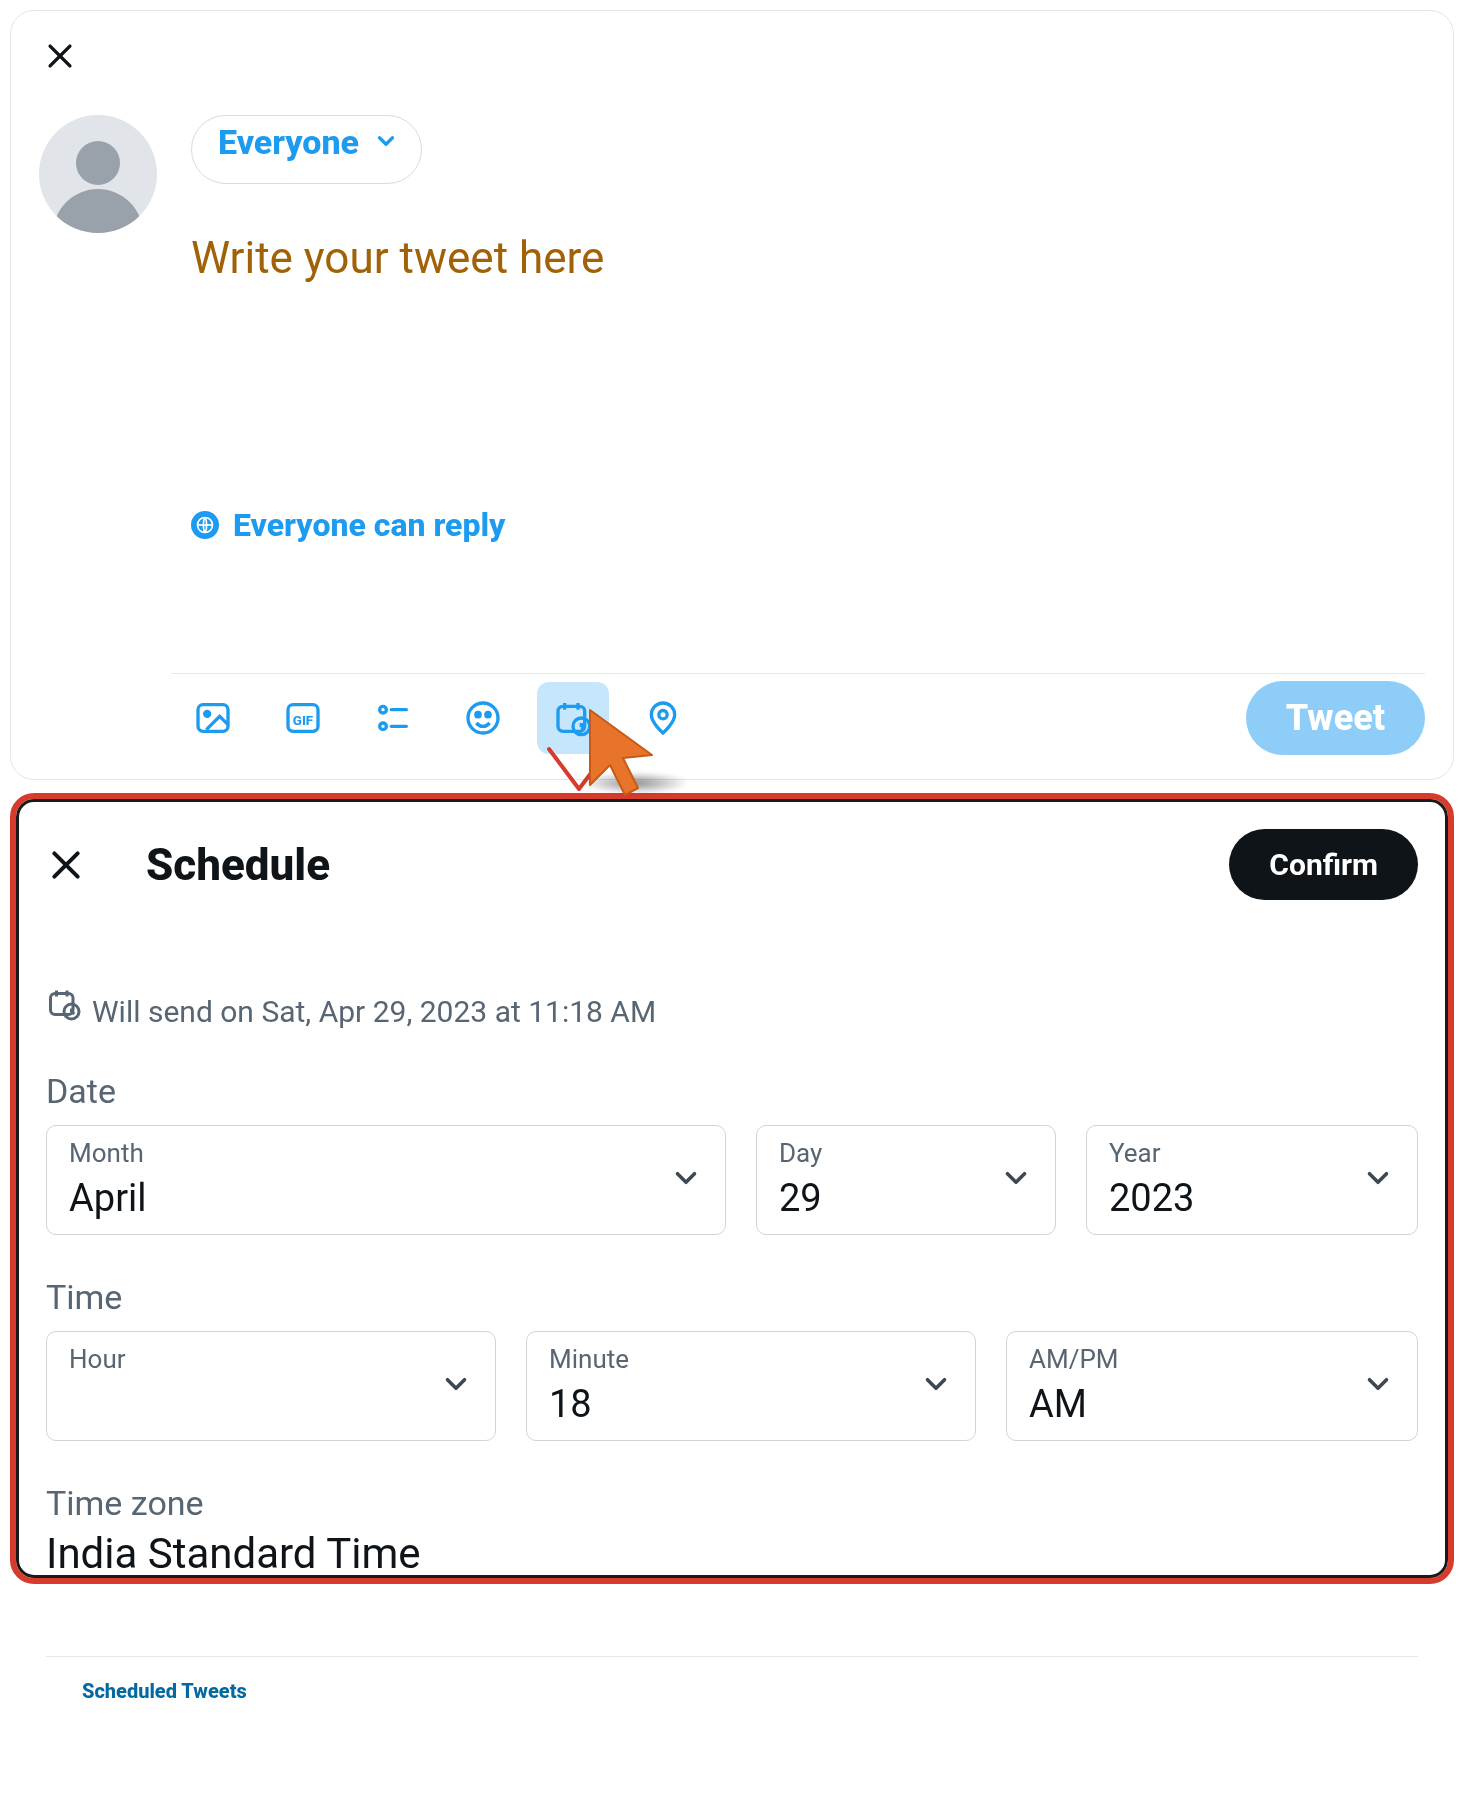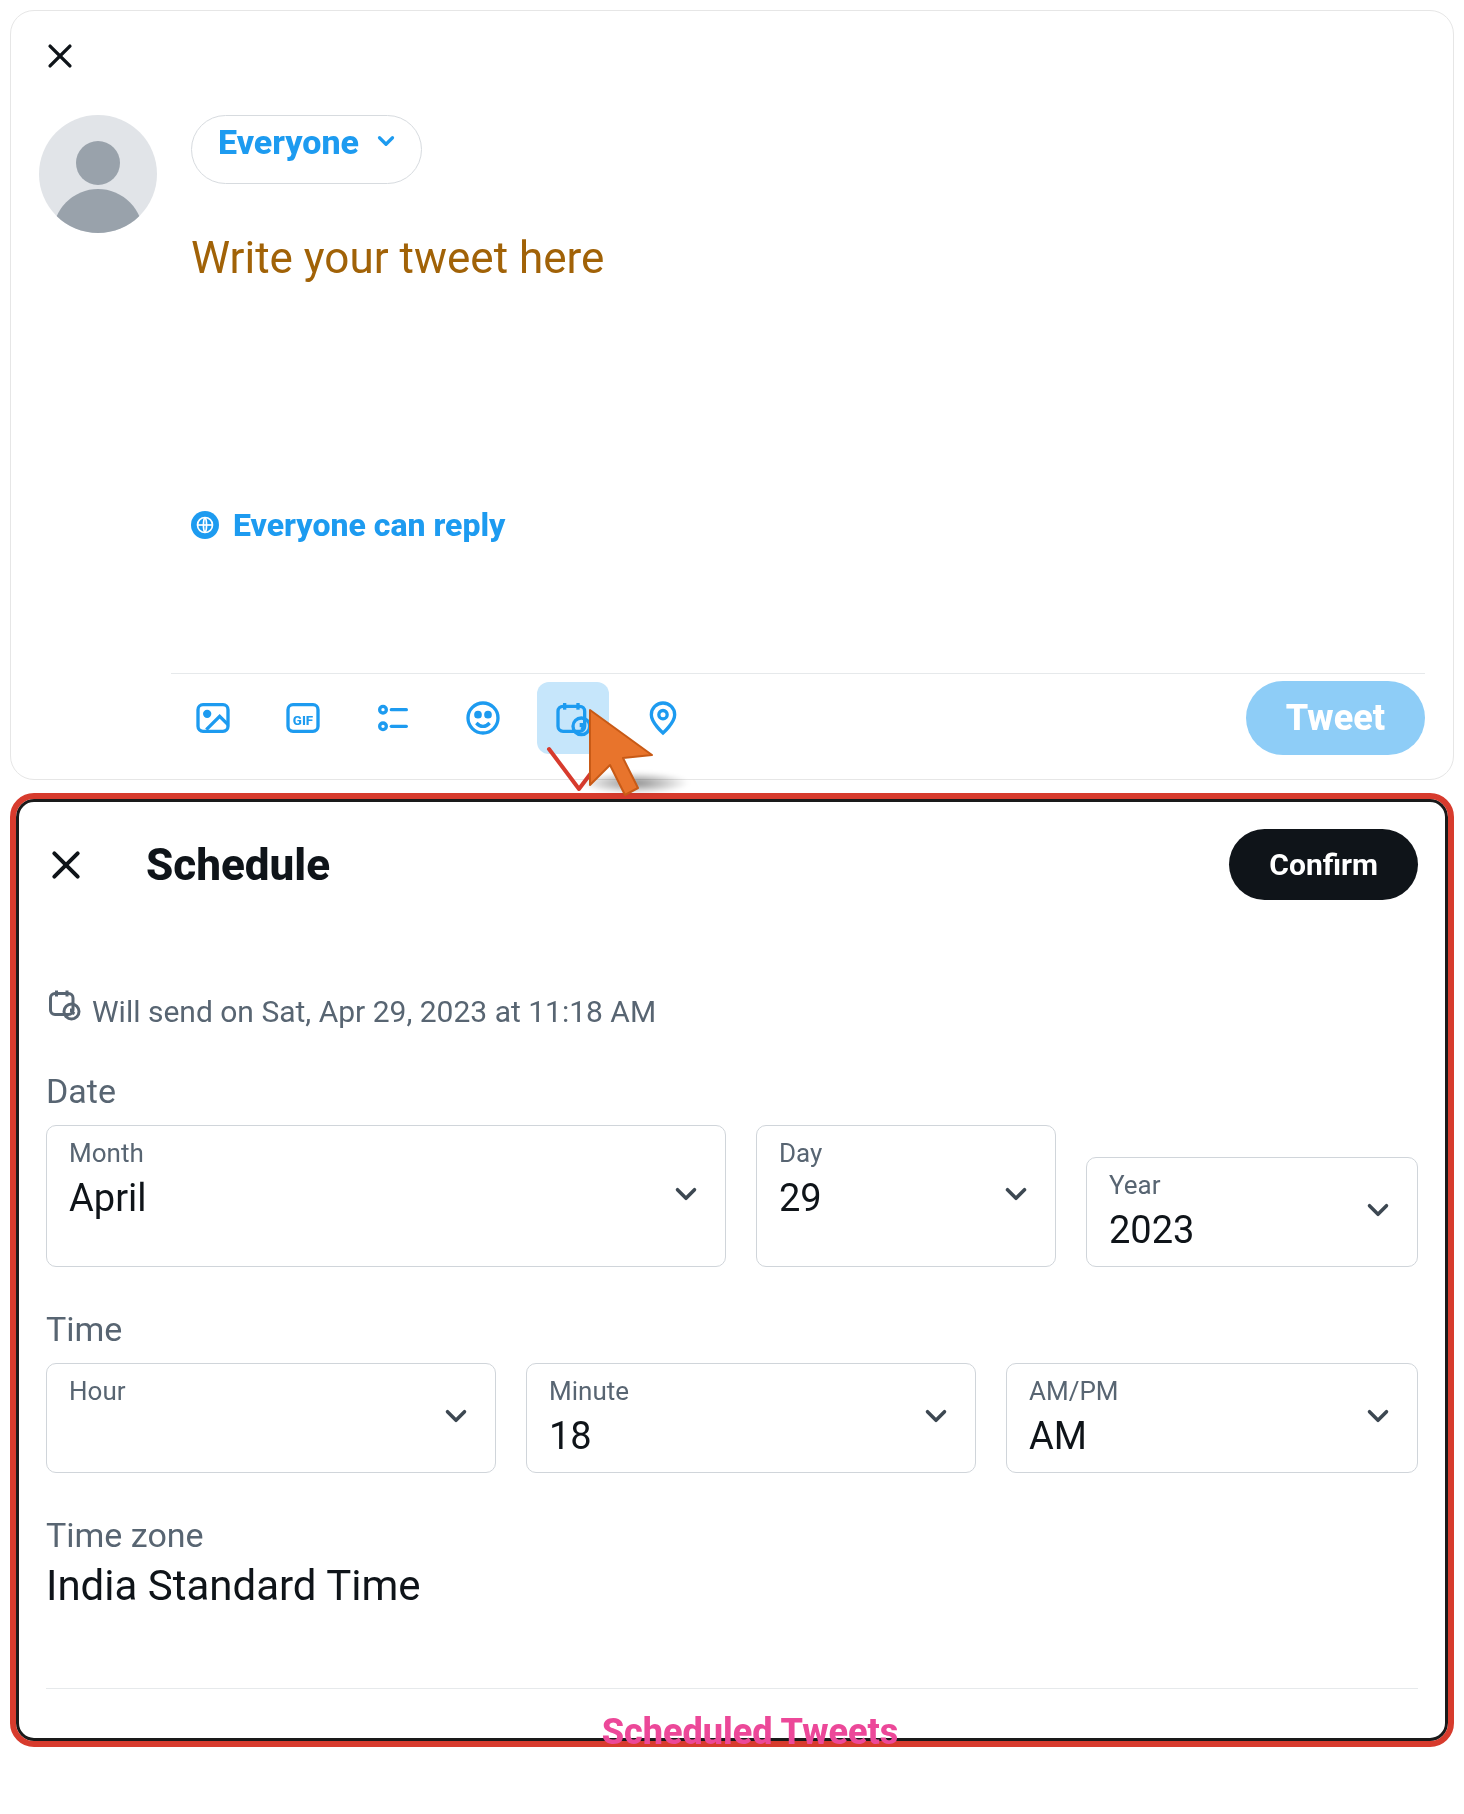--- a/index.html
+++ b/index.html
@@ -181,21 +181,21 @@
     height: 50px;
   }
   .cursor-v svg { width: 70px; height: 50px; }
 
   
   .schedule-panel {
     position: absolute;
     top: 793px;
     left: 10px;
     width: 1444px;
-    height: 954px;
+    height: 791px;
     background: #fff;
     border: 6px solid #d73b2d;
     border-radius: 24px;
     box-shadow: 0 0 0 3px #1a1a1a inset;
     padding: 30px 30px 20px 30px;
   }
   .schedule-header {
     display: flex;
     align-items: center;
     gap: 60px;
@@ -264,44 +264,43 @@
     position: absolute;
     right: 22px;
     top: 50%;
     transform: translateY(-50%);
     color: #3d4852;
   }
   .select-box .chev svg { width: 34px; height: 34px; }
 
   .w-month { flex: 0 0 680px; }
   .w-day   { flex: 0 0 300px; }
-  .w-year  { flex: 1 1 auto; margin-top: 32px; }
+  .w-year  { flex: 1 1 auto; }
   .w-hour  { flex: 0 0 450px; }
   .w-min   { flex: 0 0 450px; }
   .w-ampm  { flex: 1 1 auto; }
 
   .tz-value {
     color: #0f1419;
     font-size: 42px;
     margin-top: 6px;
   }
 
   .schedule-divider {
     height: 1px;
     background: #e6e9eb;
     margin-top: 78px;
   }
   .scheduled-link {
-    color: #ec4899;
+    color: #0369a1;
     font-weight: 800;
-    font-size: 36px;
+    font-size: 20px;
     margin-top: 22px;
     cursor: pointer;
     padding-left: 36px;
-    text-align: center;
   }
 </style>
 </head>
 <body>
 
 <div class="compose-card">
 
   <div class="compose-close">
     <svg viewBox="0 0 24 24" fill="none" stroke="currentColor" stroke-width="2.4" stroke-linecap="round">
       <line x1="5" y1="5" x2="19" y2="19"></line>

